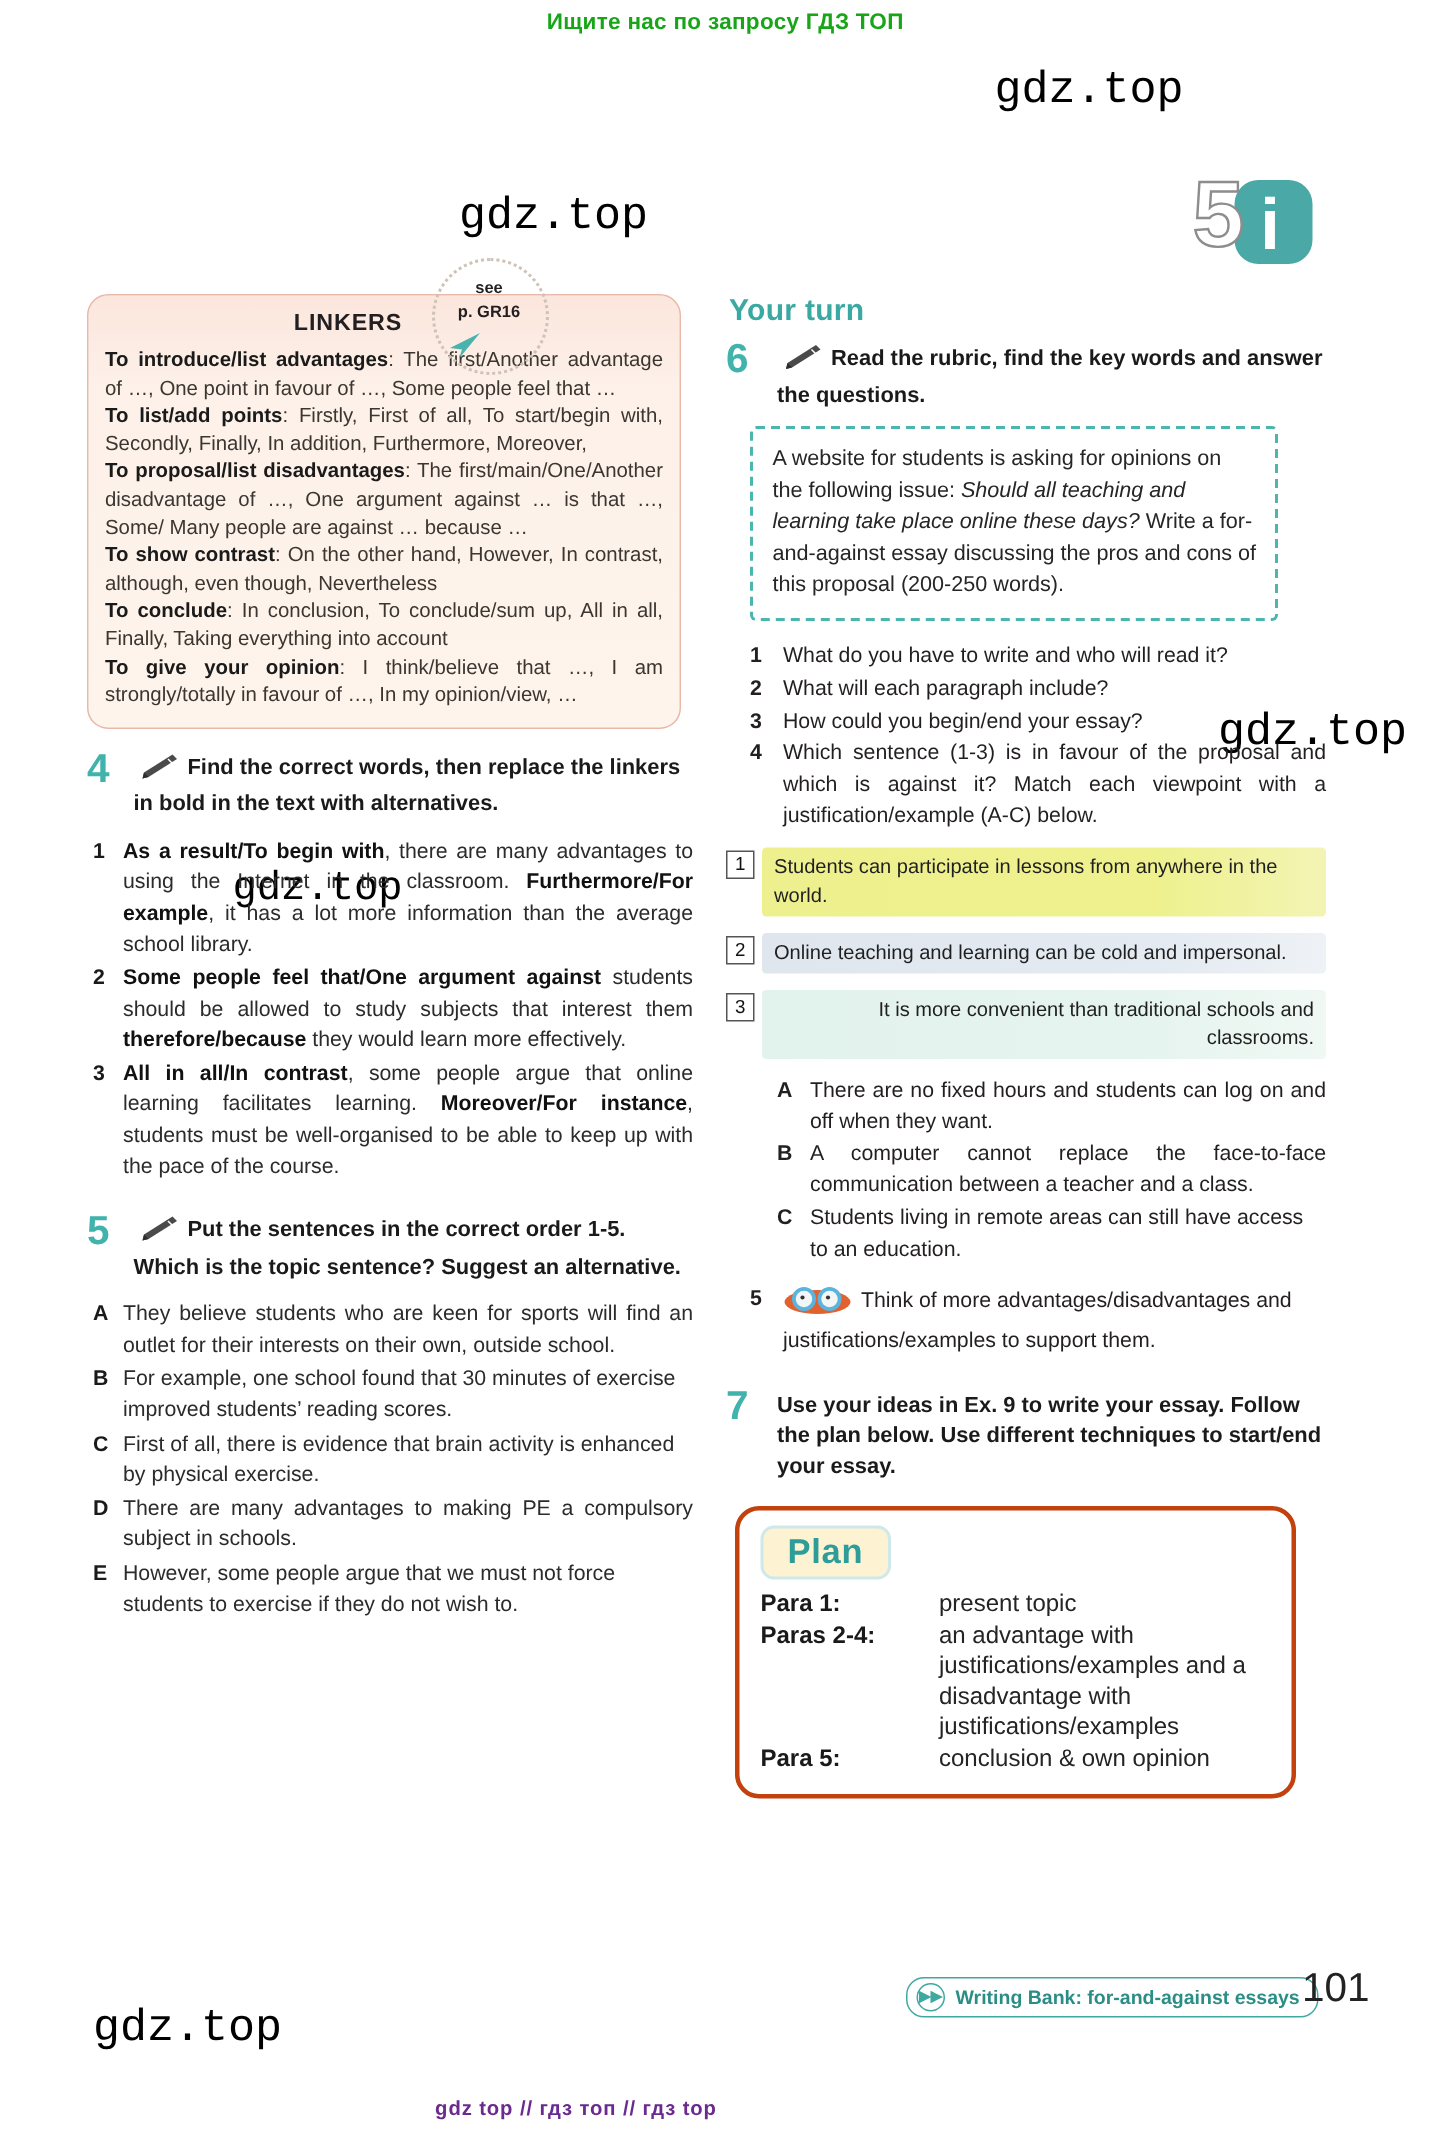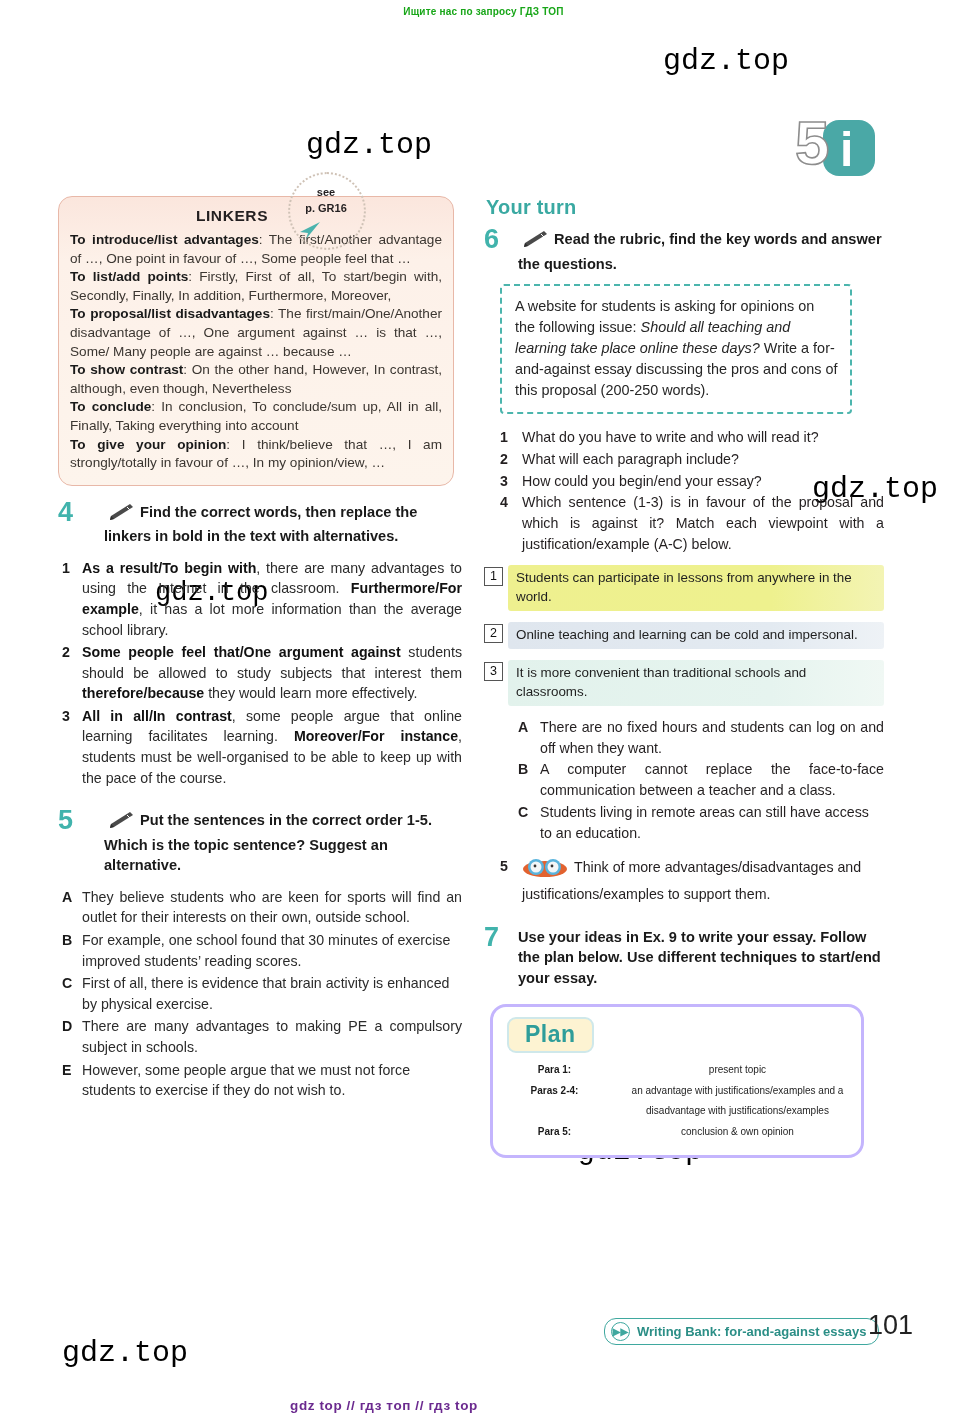--- a/index.html
+++ b/index.html
@@ -17,21 +17,21 @@
   .wm{position:absolute;color:#000000;font-family:Liberation Mono, monospace;font-weight:400;pointer-events:none;}
   .wm-1{left:663px;top:44px;font-size:30px;}
   .wm-2{left:306px;top:128px;font-size:30px;}
   .wm-3{left:155px;top:578px;font-size:27px;}
   .wm-4{left:812px;top:472px;font-size:30px;}
   .wm-5{left:577px;top:1134px;font-size:30px;}
   .wm-6{left:62px;top:1336px;font-size:30px;}
 
   .banner-top{
     position:absolute;left:0;top:6px;width:967px;text-align:center;
-    color:#18a618;font-size:10px;font-weight:600;letter-spacing:.2px;
+    color:#18a618;font-size:15px;font-weight:600;letter-spacing:.2px;
   }
   .banner-bottom{
     position:absolute;left:0;top:1398px;width:768px;text-align:center;
     color:#6b2a8f;font-size:13.5px;font-weight:600;letter-spacing:.6px;
   }
 
   
   .unit-badge{position:absolute;left:793px;top:104px;width:86px;height:78px;}
   .unit-badge svg{display:block;}
 
@@ -73,21 +73,21 @@
   }
   .see-arrow{position:absolute;left:8px;top:48px;}
 
   
   .ex{position:relative;margin-top:16px;}
   .ex-num{
     position:absolute;left:0;top:-4px;width:26px;text-align:left;
     font-size:27px;font-weight:bold;color:#41b3ac;line-height:28px;
   }
   .ex-head{
-    margin-left:46px;font-size:14.6px;font-weight:bold;line-height:20.5px;
+    margin-left:31px;font-size:14.6px;font-weight:bold;line-height:20.5px;
     color:#1a1a1a;
   }
   .pen-ico{display:inline-block;vertical-align:-4px;margin-right:6px;}
   .grp-ico{display:inline-block;vertical-align:-6px;margin-right:6px;}
 
   .items{margin:11px 0 0 0;}
   .item{display:flex;margin-bottom:2px;}
   .item .mk{
     width:24px;flex:0 0 24px;font-size:14.2px;font-weight:bold;color:#1a1a1a;
     line-height:20.6px;text-align:left;padding-left:4px;box-sizing:border-box;
@@ -125,42 +125,42 @@
     border:1px solid #555;font-size:12.5px;line-height:16px;text-align:center;
     background:#fff;color:#111;font-family:"Liberation Sans",sans-serif;
   }
   .sent .body{
     margin-left:24px;padding:3px 8px 5px 8px;border-radius:3px;
     font-size:13.4px;line-height:19px;color:#1f1f1f;
     font-family:"Liberation Sans",sans-serif;
   }
   .sent.s1 .body{background:linear-gradient(90deg,#eef08f 0%,#eef18e 70%,#f3f4b4 100%);}
   .sent.s2 .body{background:linear-gradient(90deg,#dfe6ee 0%,#e3eaf1 70%,#eef2f6 100%);}
-  .sent.s3 .body{background:linear-gradient(90deg,#e2f2ec 0%,#e6f4ef 70%,#f0f8f4 100%);}
+  .sent.s3 .body{background:linear-gradient(90deg,#e2f2ec 0%,#e6f4ef 70%,#f0f8f4 100%);text-align:right;}
 
   .abc{margin:6px 0 0 34px;}
   .abc .q .mk{width:22px;flex:0 0 22px;}
 
   .sub5{position:relative;margin-top:13px;margin-left:16px;}
   .sub5 .mk{position:absolute;left:0;top:1px;font-size:14.2px;font-weight:bold;}
   .sub5 .tx{margin-left:22px;font-size:14.2px;line-height:21px;}
 
   
   .plan-box{
     margin:16px 0 0 6px;width:374px;box-sizing:border-box;
-    border:3px solid #c4b5fd;border-radius:16px;
+    border:3px solid #c2410c;border-radius:16px;
     background:#ffffff;padding:10px 12px 13px 14px;position:relative;
   }
   .plan-tag{
     display:inline-block;background:#fdf3d2;border:2px solid #cfe8ea;
     border-radius:9px;padding:2px 16px 3px 16px;
     font-size:23px;font-weight:bold;color:#2e9d9a;letter-spacing:.5px;
     margin-bottom:7px;
   }
-  .plan-row{display:flex;font-size:10px;line-height:20.5px;text-align:center;}
+  .plan-row{display:flex;font-size:16px;line-height:20.5px;}
   .plan-row .lab{width:95px;flex:0 0 95px;font-weight:bold;color:#1a1a1a;}
   .plan-row .val{flex:1;color:#242424;padding-left:24px;}
 
   
   .wb-pill{
     position:absolute;left:604px;top:1318px;
     border:1.4px solid #3fa89f;border-radius:12px;
     padding:3px 12px 3px 6px;display:flex;align-items:center;
     background:#fff;
   }

